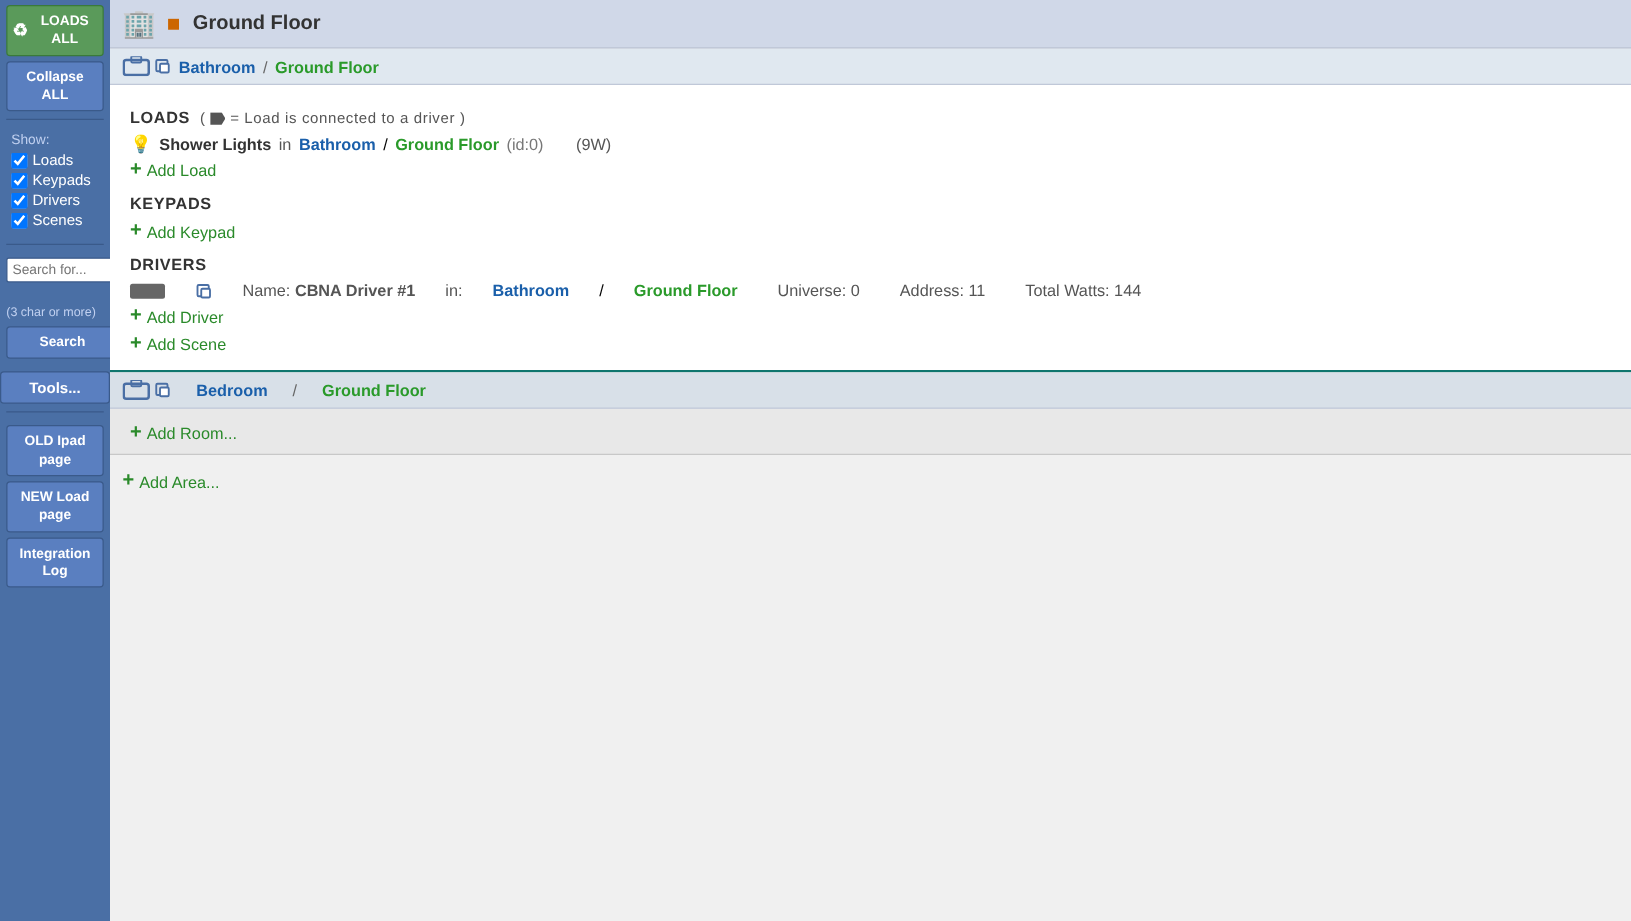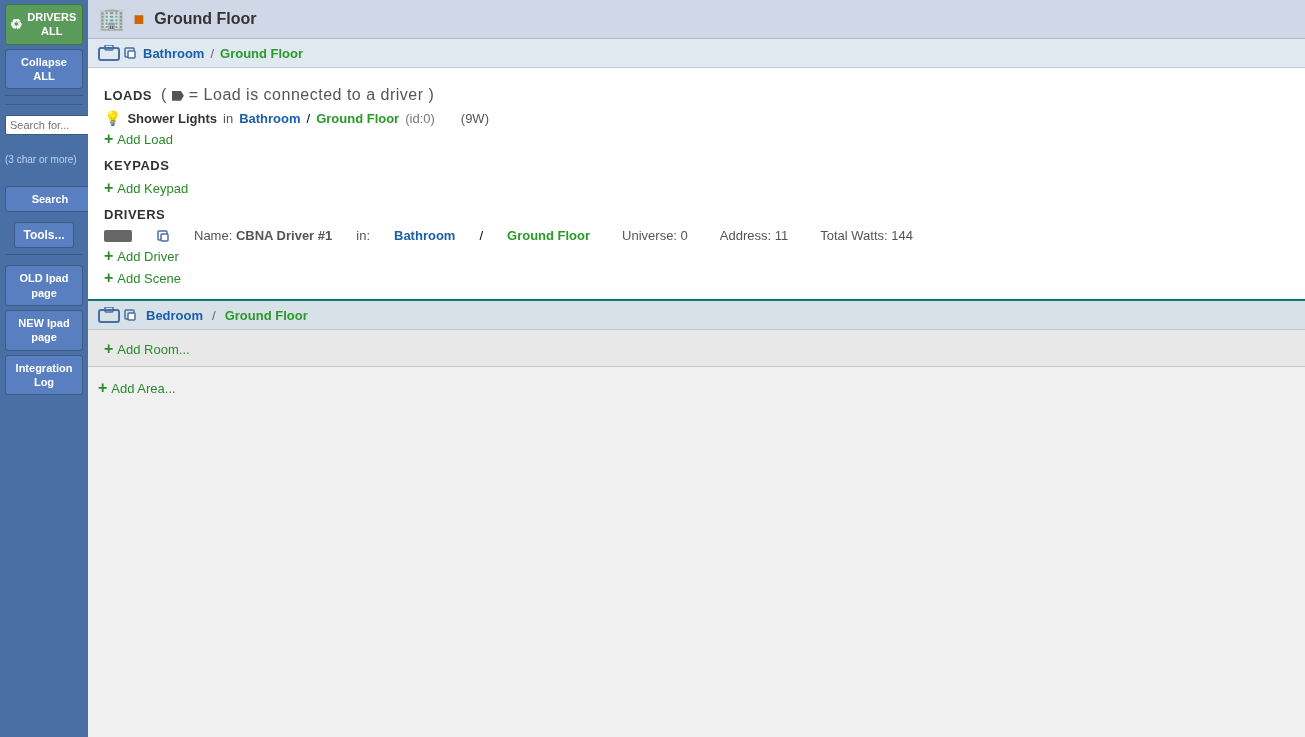--- a/index.html
+++ b/index.html
@@ -42,21 +42,21 @@
     .search-input {
       width: 100px;
       padding: 3px 4px;
       font-size: 11px;
       border: 1px solid #3a5a8a;
       border-radius: 2px;
       background: white;
     }
     .search-hint { color: #c0d0f0; font-size: 10px; line-height: 1.3; margin-top: 18px; }
 
-    .tools-btn { width: 60px; background: #5a7fc0; color: white; border: 1px solid #3a5a8a; border-radius: 3px; padding: 5px 4px; text-align: center; cursor: pointer; font-size: 12px; font-weight: bold; margin-top: 6px; }
+    .tools-btn { width: 88px; background: #5a7fc0; color: white; border: 1px solid #3a5a8a; border-radius: 3px; padding: 5px 4px; text-align: center; cursor: pointer; font-size: 12px; font-weight: bold; margin-top: 6px; }
 
     
     #main {
       flex: 1;
       overflow-y: auto;
       background: #f0f0f0;
     }
 
     
     .top-header {
@@ -119,65 +119,84 @@
     
     .bedroom-section {
       background: #e8e8e8;
       border-bottom: 1px solid #c8c8c8;
     }
     .bedroom-header {
       background: #d8e0e8;
       padding: 6px 10px;
       display: flex;
       align-items: center;
-      gap: 9px;
+      gap: 20px;
       border-bottom: 1px solid #c0c8d8;
     }
     .bedroom-content { padding: 6px 16px 8px 16px; }
 
     
     .add-area-row { padding: 8px 10px 10px 10px; }
 
     
     #main::-webkit-scrollbar { width: 8px; }
     #main::-webkit-scrollbar-track { background: #ddd; }
     #main::-webkit-scrollbar-thumb { background: #999; border-radius: 4px; }
   </style>
 </head>
 <body>
 
 <div id="sidebar">
   <button class="sidebar-btn reload">
     <span style="font-size:14px;">♻</span>
-    <span>DRIVERS ALL</span>
+    <span>LOADS ALL</span>
   </button>
 
   <button class="sidebar-btn">Collapse ALL</button>
 
   <div class="sidebar-divider"></div>
 
+  <div class="show-section">
+    <div class="show-label">Show:</div>
+    <label class="show-item">
+      <input type="checkbox" checked="" style="">
+      <span>Loads</span>
+    </label>
+    <label class="show-item">
+      <input type="checkbox" checked="" style="">
+      <span>Keypads</span>
+    </label>
+    <label class="show-item">
+      <input type="checkbox" checked="" style="">
+      <span>Drivers</span>
+    </label>
+    <label class="show-item">
+      <input type="checkbox" checked="" style="">
+      <span>Scenes</span>
+    </label>
+  </div>
 
   <div class="sidebar-divider"></div>
 
   <div class="search-box">
     <input type="text" class="search-input" placeholder="Search for..." style="">
     <div class="search-hint">(3 char or more)</div>
-    <button class="sidebar-btn" style="margin-top:20px; width:90px;">Search</button>
+    <button class="sidebar-btn" style="margin-top:4px; width:90px;">Search</button>
   </div>
 
   <div class="tools-btn">Tools...</div>
 
   <div class="sidebar-divider"></div>
 
   <button class="sidebar-btn" style="margin-top:4px;">
     <span>OLD Ipad page</span>
   </button>
 
   <button class="sidebar-btn">
-    <span>NEW Ipad page</span>
+    <span>NEW Load page</span>
   </button>
 
   <button class="sidebar-btn">
     <span>Integration Log</span>
   </button>
 </div>
 
 <div id="main">
 
   <div class="top-header">
@@ -203,21 +222,21 @@
       </span>
       <a class="area-name-link">Bathroom</a>
       <span class="area-name-sep">/</span>
       <a class="area-name-link" style="color:#2a9a2a;">Ground Floor</a>
     </div>
 
     <div class="area-content">
 
       <div class="section-header">
         <span>LOADS</span>
-        <span style="font-size:16px; font-weight:normal; color:#555;">
+        <span style="font-size:12px; font-weight:normal; color:#555;">
           &nbsp;(
           <span style="display:inline-block; width:12px; height:10px; background:#555; clip-path:polygon(0 0, 75% 0, 100% 50%, 75% 100%, 0 100%); vertical-align:middle;"></span>
           = Load is connected to a driver )
         </span>
       </div>
 
       <div class="load-item">
         <span style="color:#f0c000; font-size:14px;">💡</span>
         <span class="load-name">Shower Lights</span>
         <span class="load-in">in</span>

